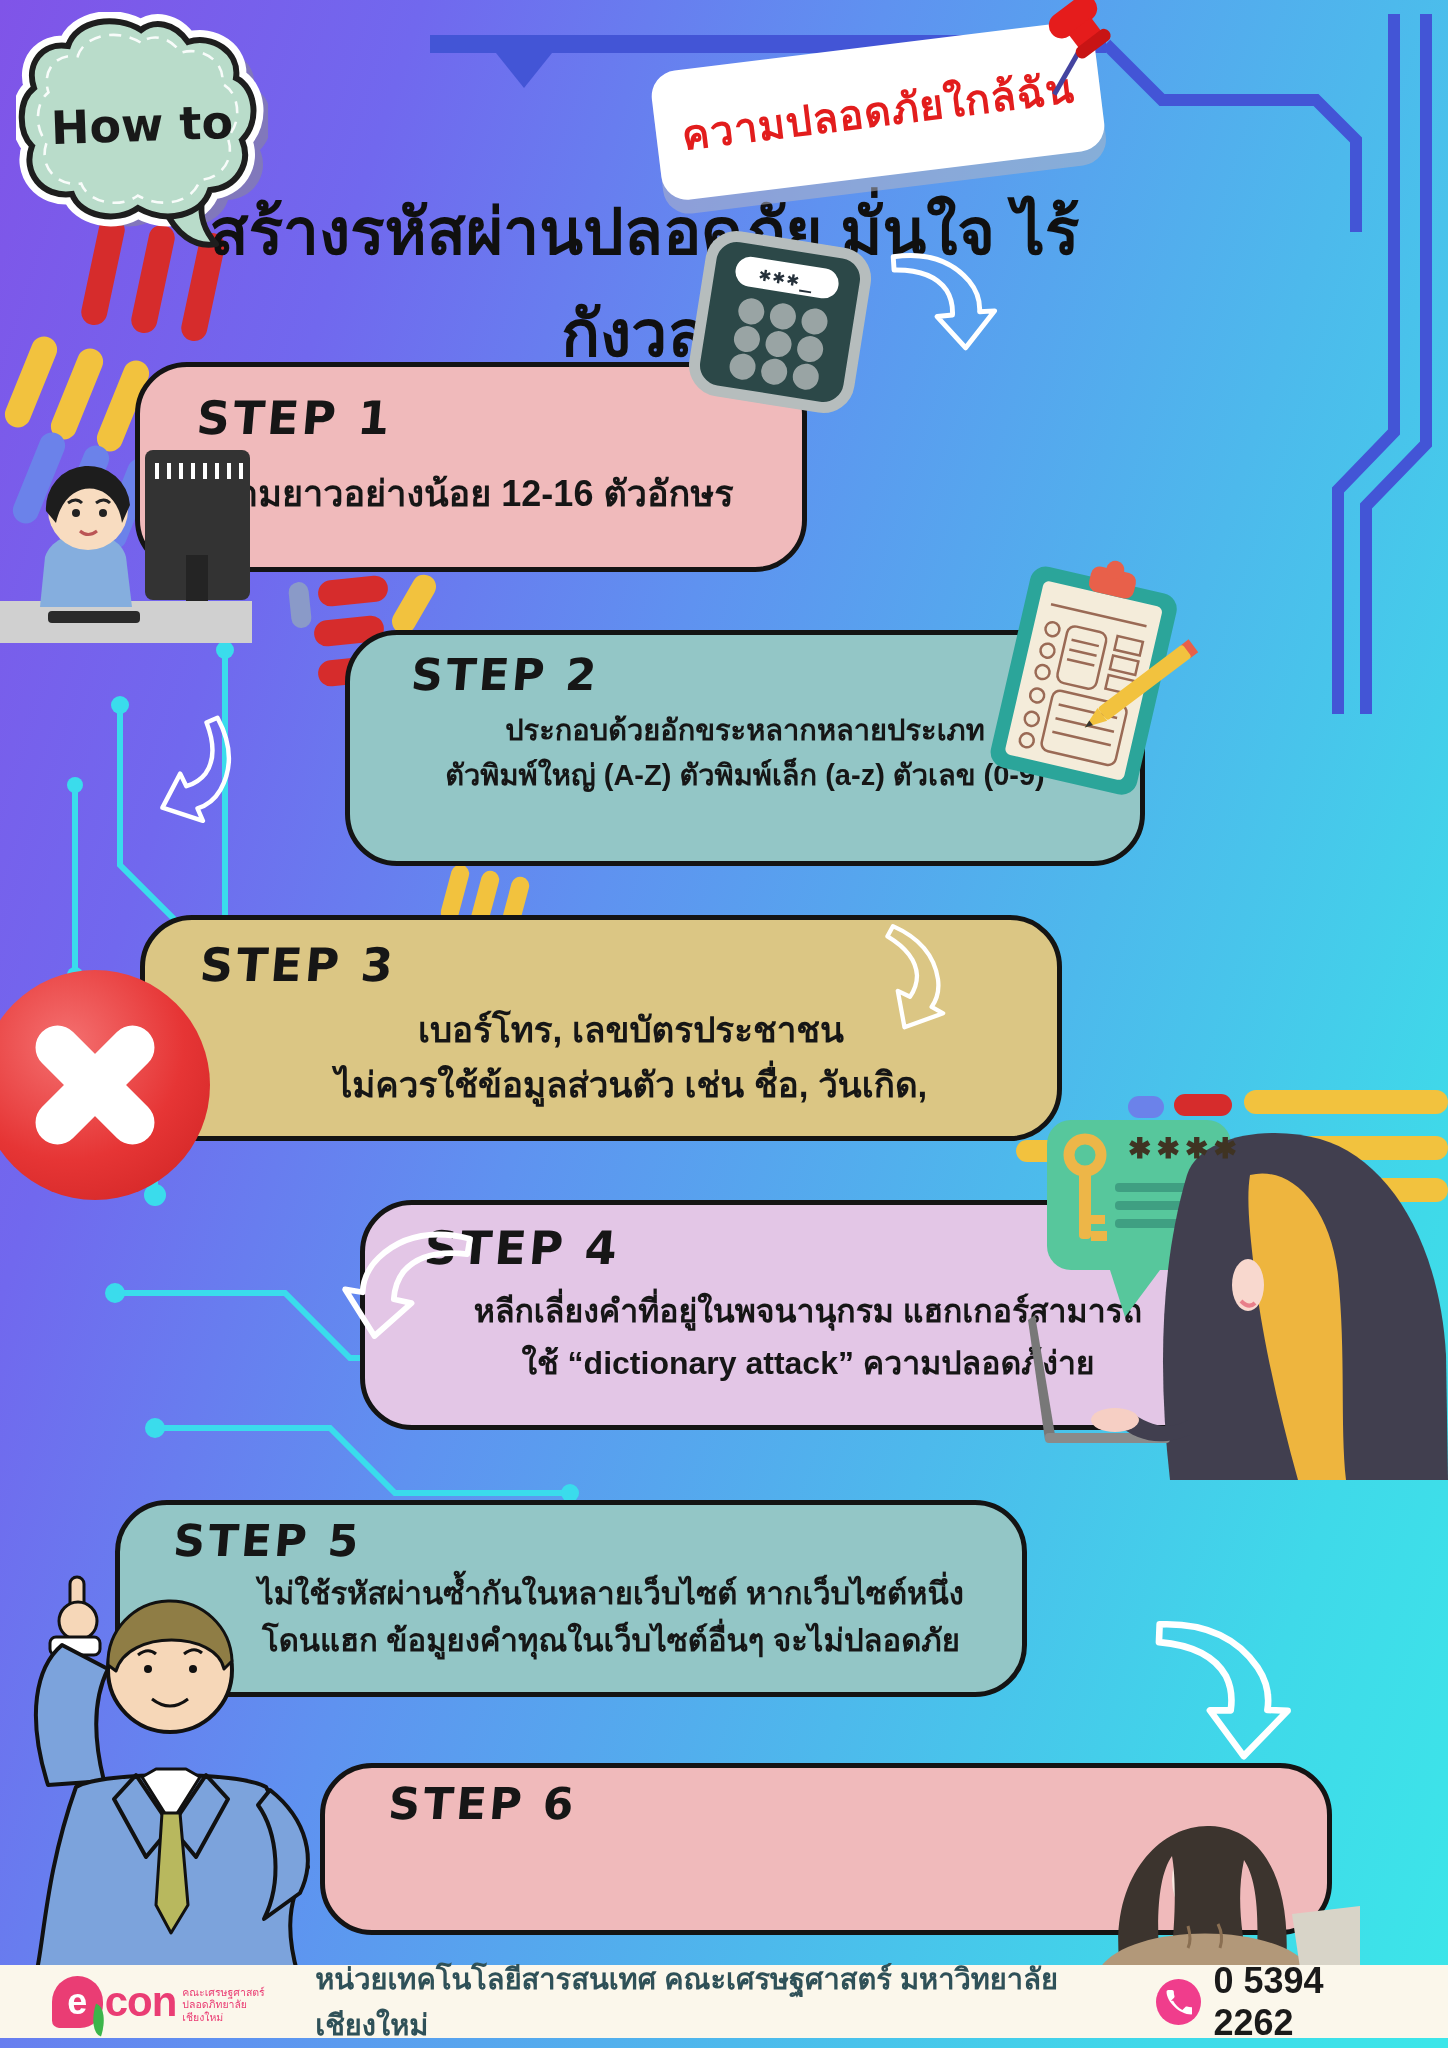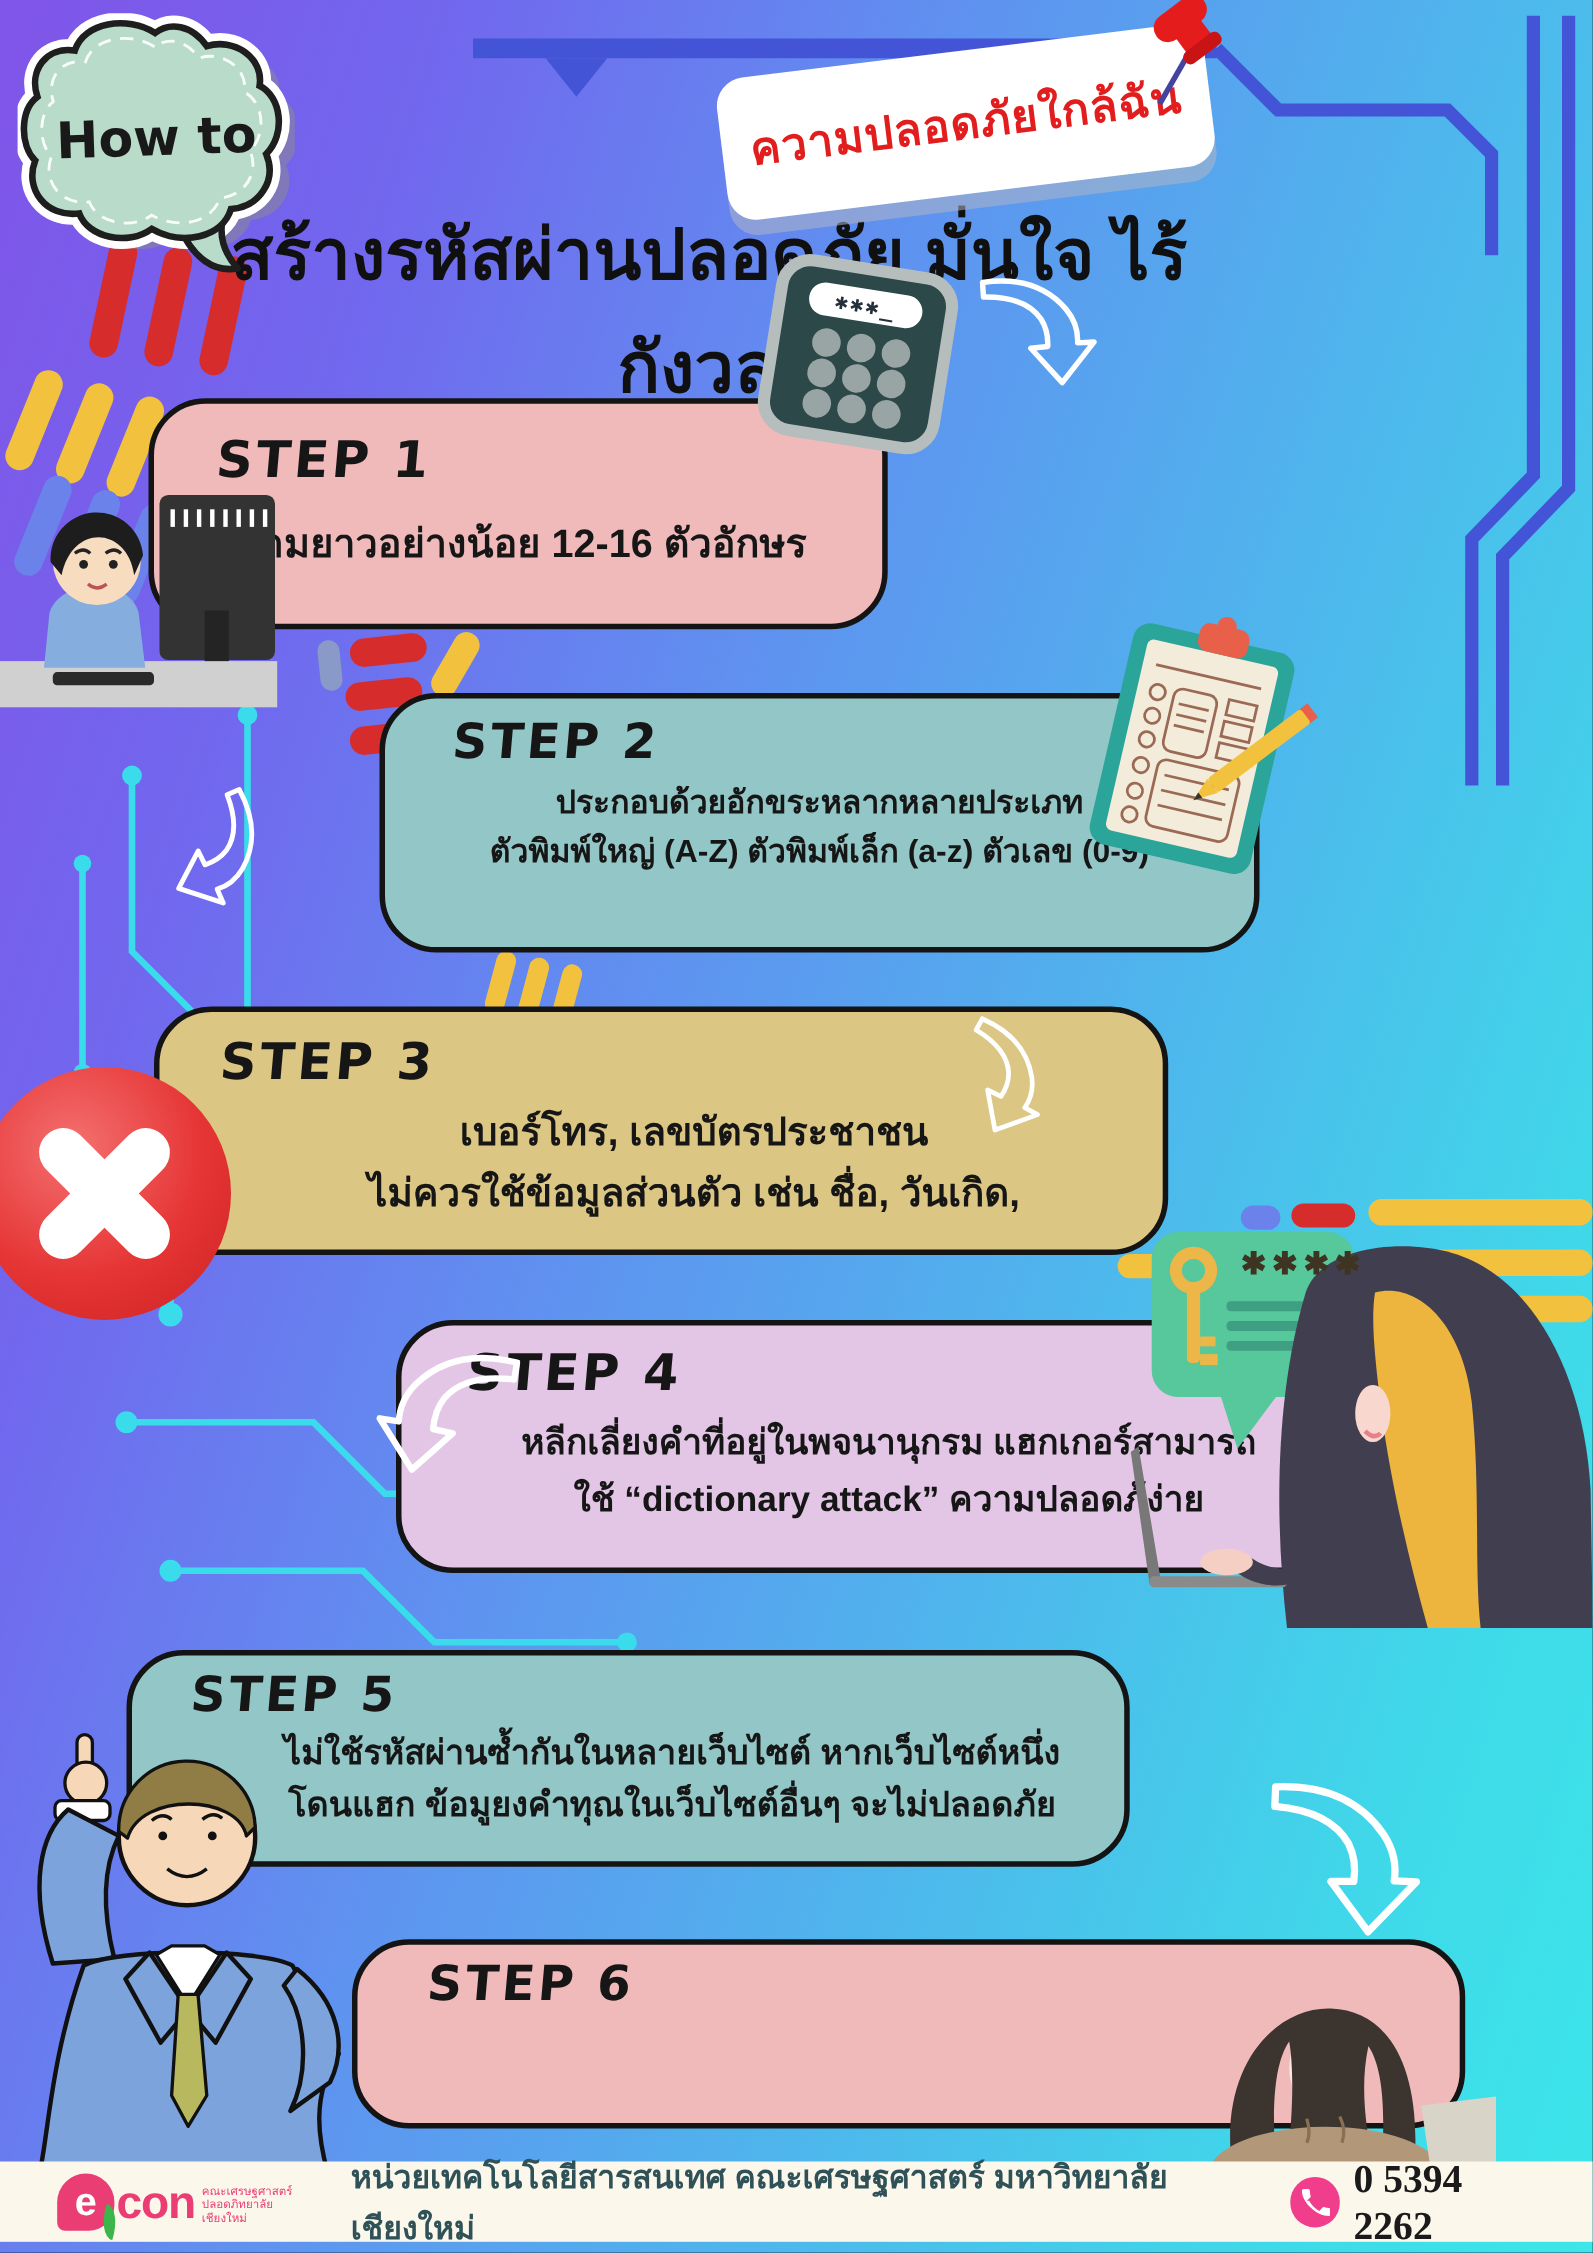--- a/index.html
+++ b/index.html
@@ -99,21 +99,21 @@
   .logo{margin-left:52px;display:flex;align-items:center;}
   .logo-mark{width:52px;height:52px;border-radius:50% 50% 45% 14%;background:#ea3d74;color:#fff;
     font-size:36px;font-weight:800;display:flex;align-items:center;justify-content:center;position:relative;}
   .logo-leaf{position:absolute;width:15px;height:30px;background:#3cb54a;border-radius:0 100% 0 100%;
     right:-3px;bottom:-7px;transform:rotate(18deg);}
   .logo-con{color:#ea3d74;font-size:42px;font-weight:800;letter-spacing:-1px;margin-left:2px;}
   .logo-sub{display:flex;flex-direction:column;color:#ea3d74;font-size:10.5px;margin-left:6px;line-height:1.2;align-self:flex-end;padding-bottom:4px;}
   .org{margin-left:30px;font-size:29px;color:#2f5158;font-weight:600;}
   .phone{margin-left:auto;margin-right:38px;display:flex;align-items:center;gap:12px;}
   .phone-icon{width:46px;height:46px;border-radius:50%;background:#f03d8c;display:flex;align-items:center;justify-content:center;}
-  .phone-number{font-size:36px;color:#1a1a1a;font-weight:600;font-family:Liberation Serif, serif;}
+  .phone-number{font-size:36px;color:#1a1a1a;font-weight:600;font-family:Liberation Sans, sans-serif;}
 </style>
 </head>
 <body>
 
 <div class="poster">
 
   <svg class="dec" style="left:400px;top:14px;width:1048px;height:710px" viewBox="0 0 1048 710" fill="none">
     <path d="M30 30 H706" stroke="#4355d6" stroke-width="18"></path>
     <polygon points="96,39 152,39 124,74" fill="#4355d6"></polygon>
     <rect x="345" y="72" width="52" height="40" fill="#42a8e8"></rect>

